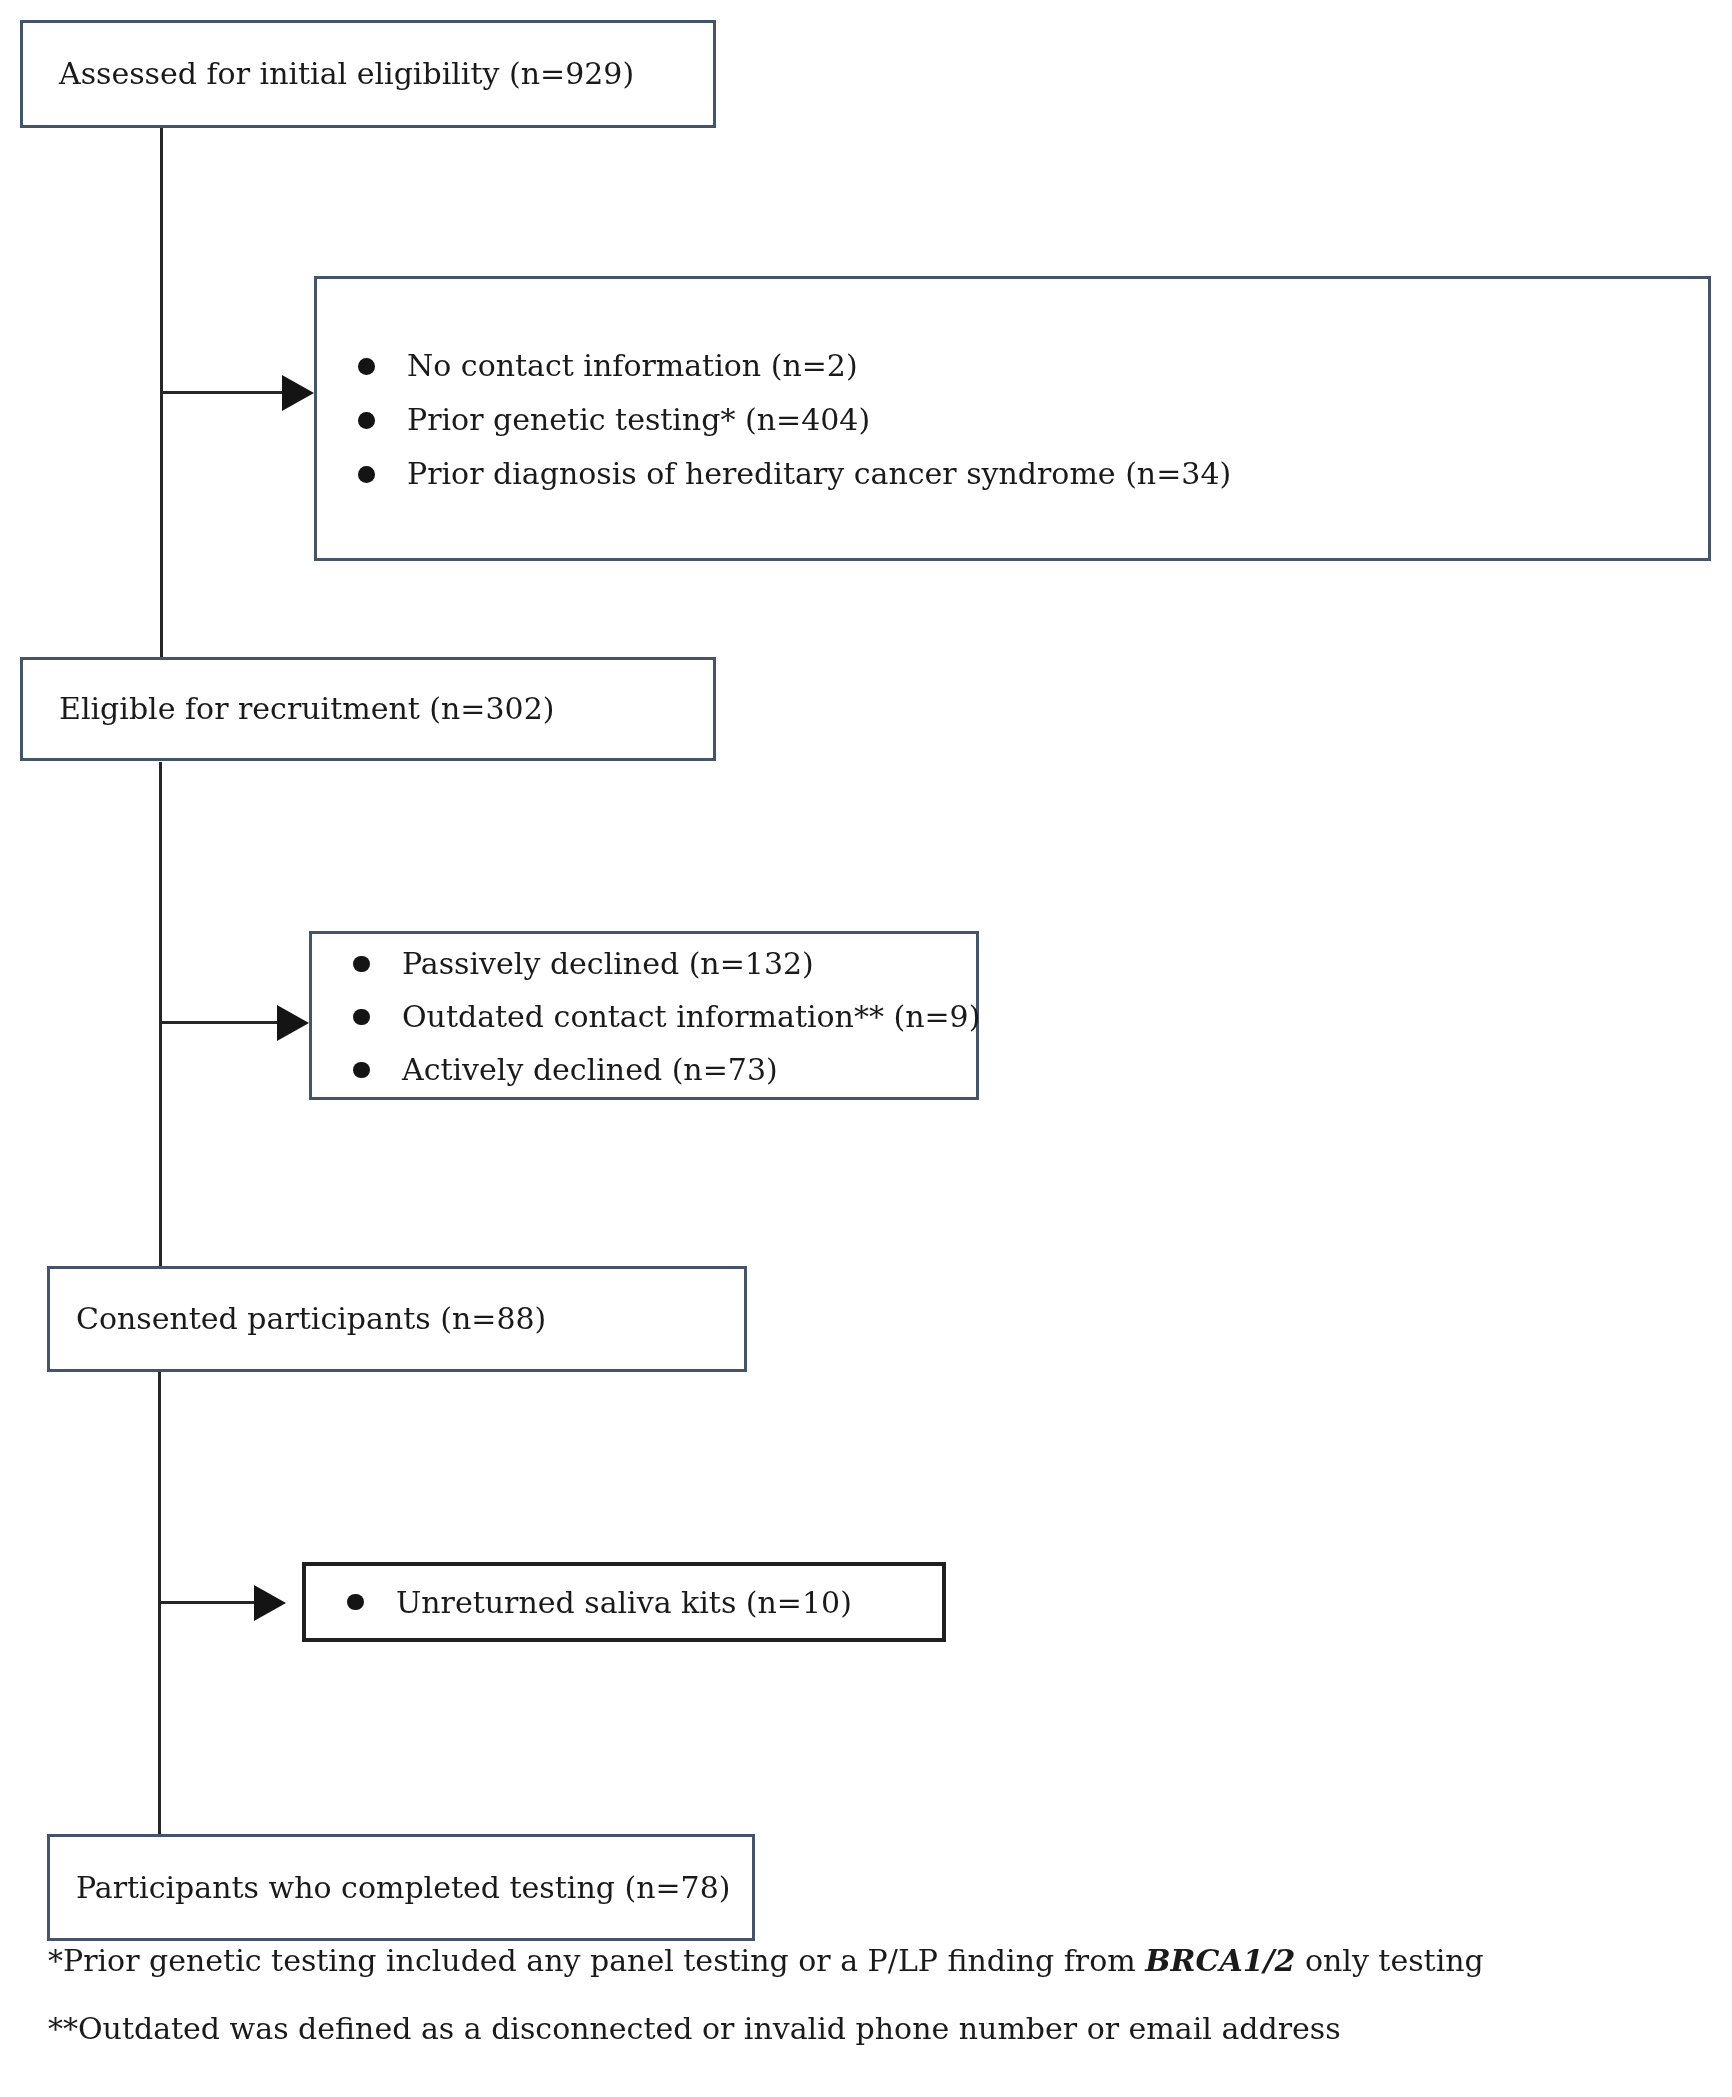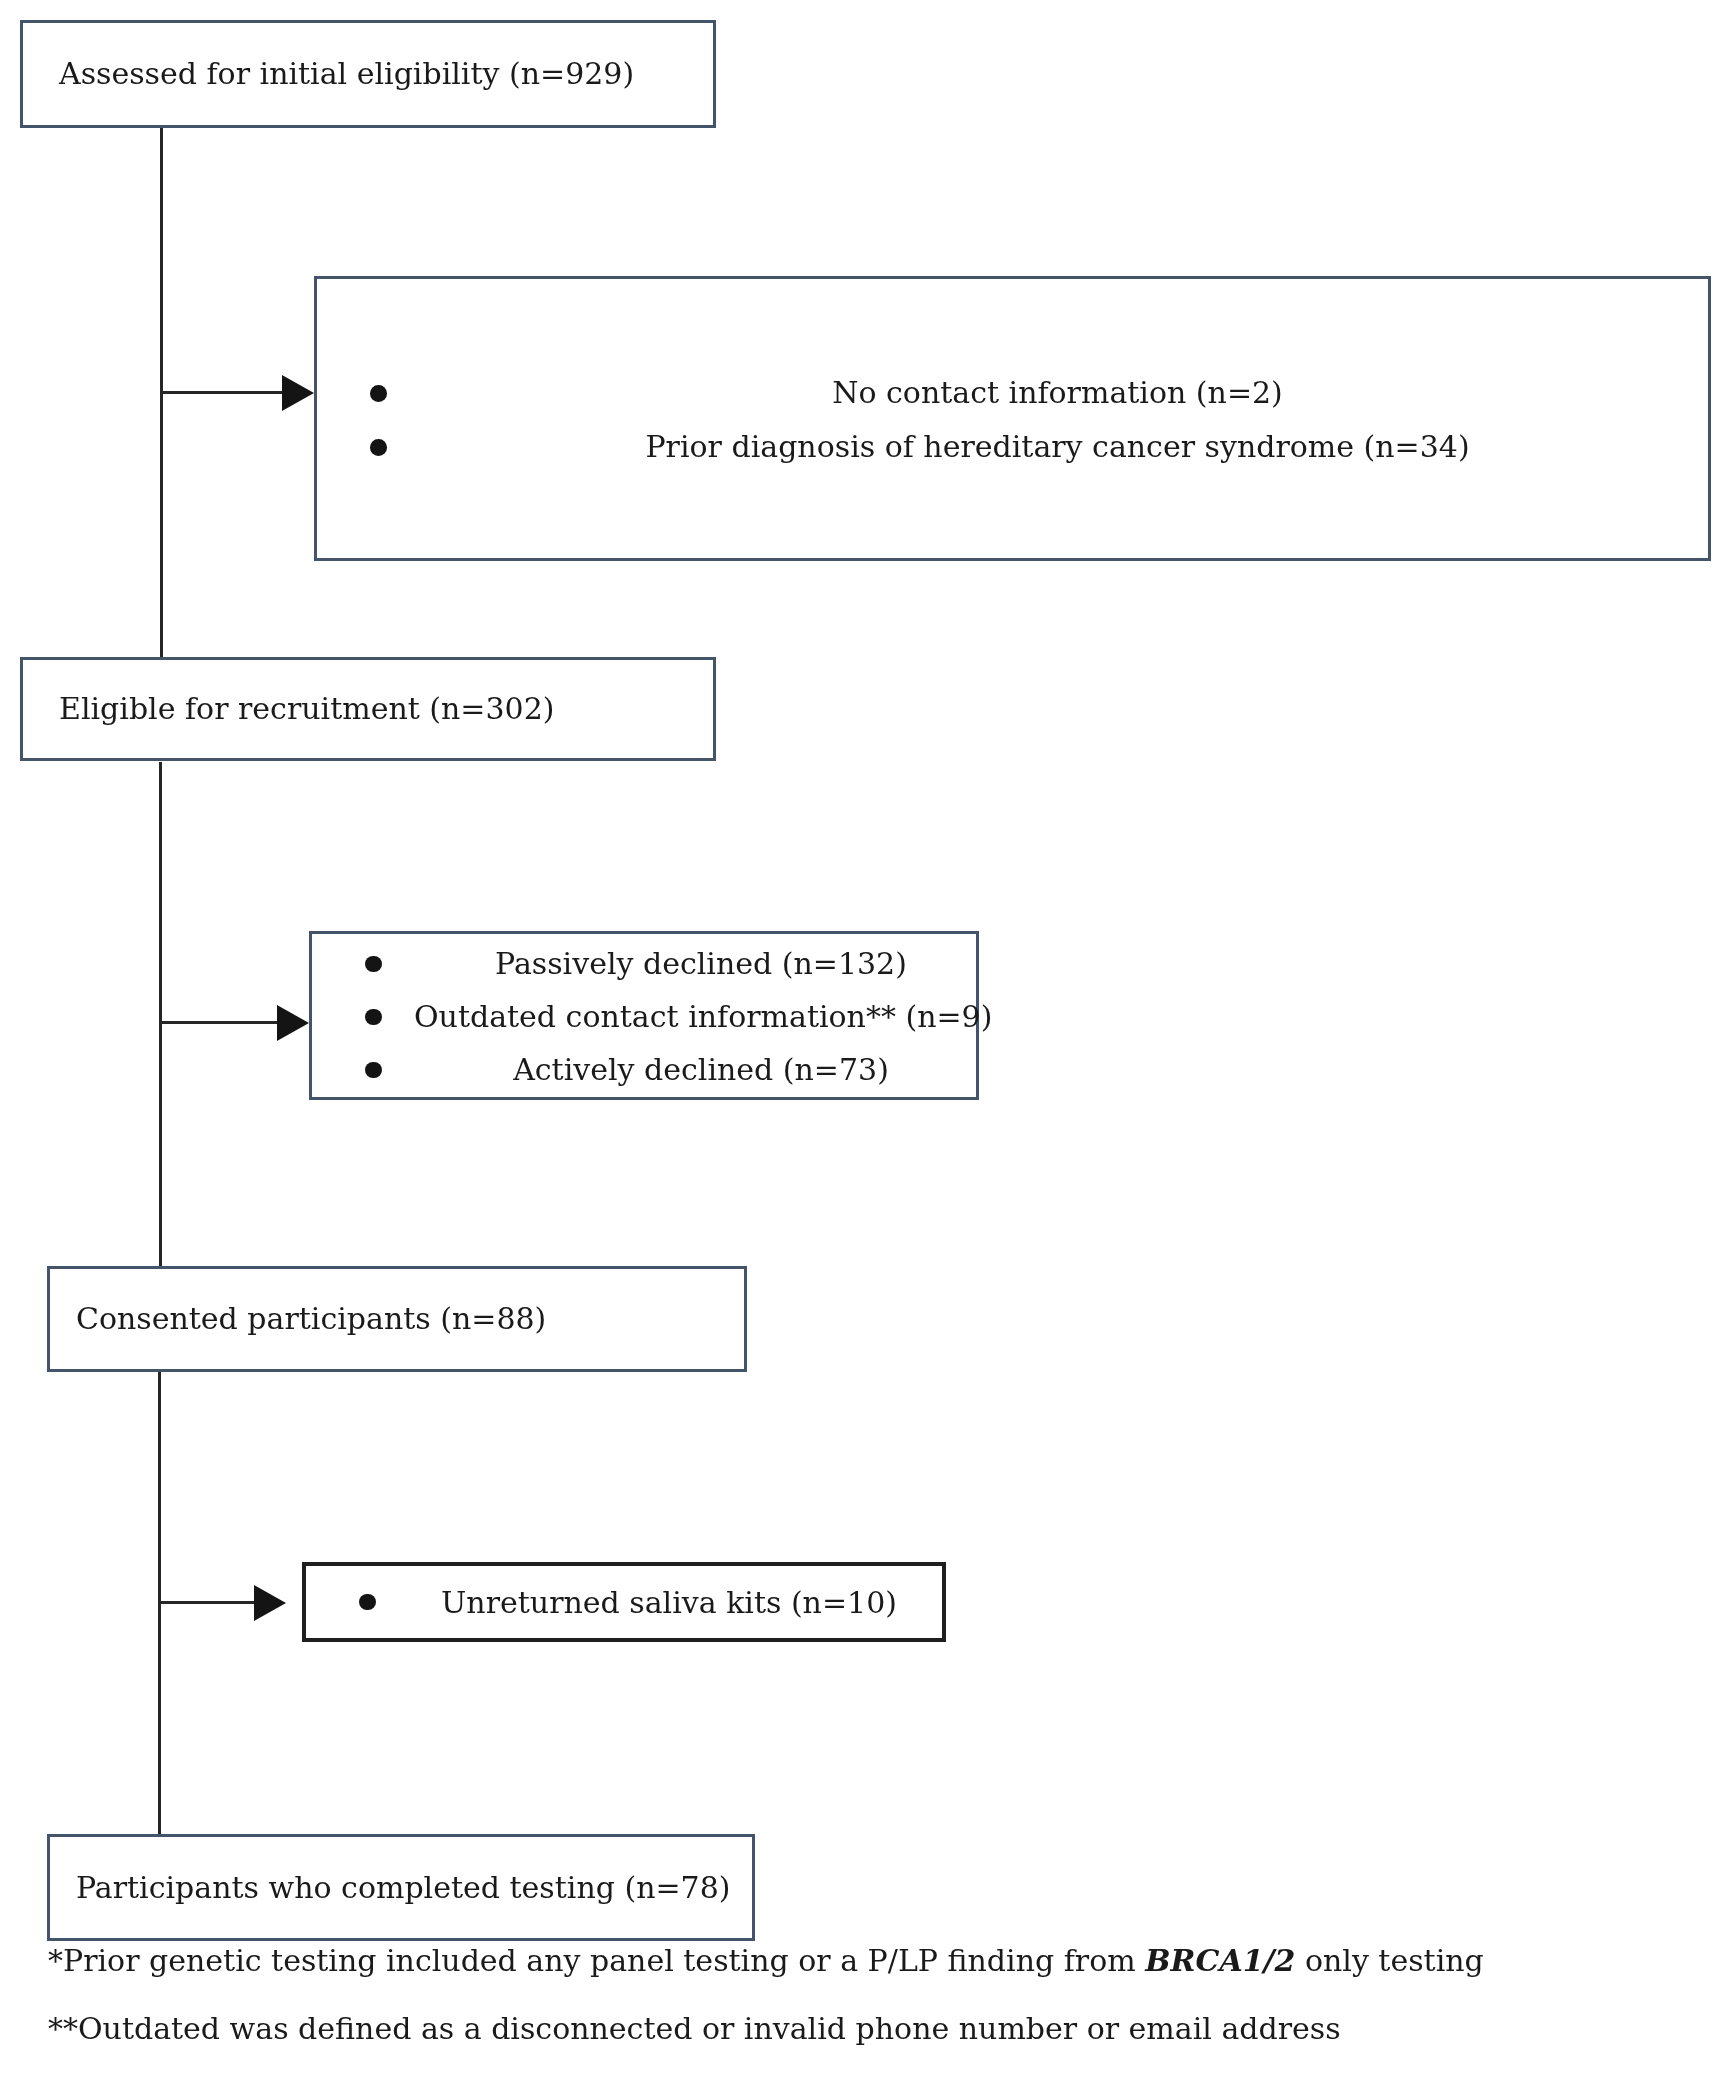--- a/index.html
+++ b/index.html
@@ -30,23 +30,22 @@
     font-size: 30px;
     white-space: nowrap;
     line-height: 1.2;
     text-align: center;
   }
   .pad-lg { padding-left: 36px; }
   .pad-sm { padding-left: 26px; }
 
   ul.bullets {
     list-style: none;
-    margin: 12px; padding: 0;
+    margin: 0; padding: 0;
     width: 100%;
-    text-align: center;
   }
   .bullets li {
     position: relative;
     padding-left: 90px;
     font-size: 30px;
     line-height: 54px;
     white-space: nowrap;
   }
   .bullets li::before {
     content: "";
@@ -95,20 +94,21 @@
 </div>
 
 <div class="vline" style="left:160px; top:128px; height:554px;"></div>
 
 <div class="arrow-shaft" style="left:161px; top:391px; width:124px;"></div>
 <div class="arrow-head" style="left:282px; top:375px;"></div>
 
 <div class="box" id="box-exclusions-initial" style="left:314px; top:276px; width:1397px; height:285px;">
   <ul class="bullets">
     <li>No contact information (n=2)</li>
+    <li>Prior genetic testing* (n=404)</li>
     <li>Prior diagnosis of hereditary cancer syndrome (n=34)</li>
   </ul>
 </div>
 
 <div class="box" id="box-eligible" style="left:20px; top:657px; width:696px; height:104px;">
   <span class="box-label pad-lg">Eligible for recruitment (n=302)</span>
 </div>
 
 <div class="vline" style="left:159px; top:762px; height:529px;"></div>
 

